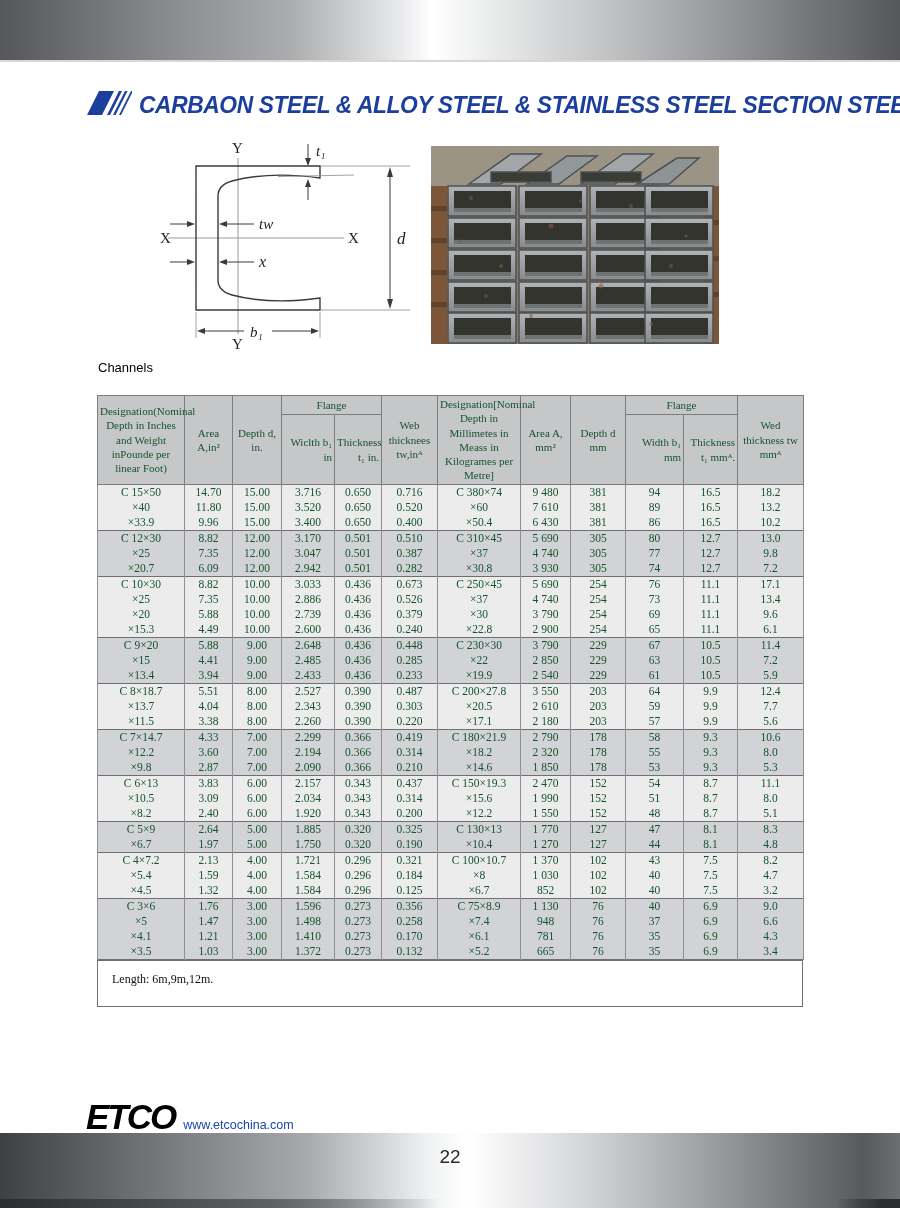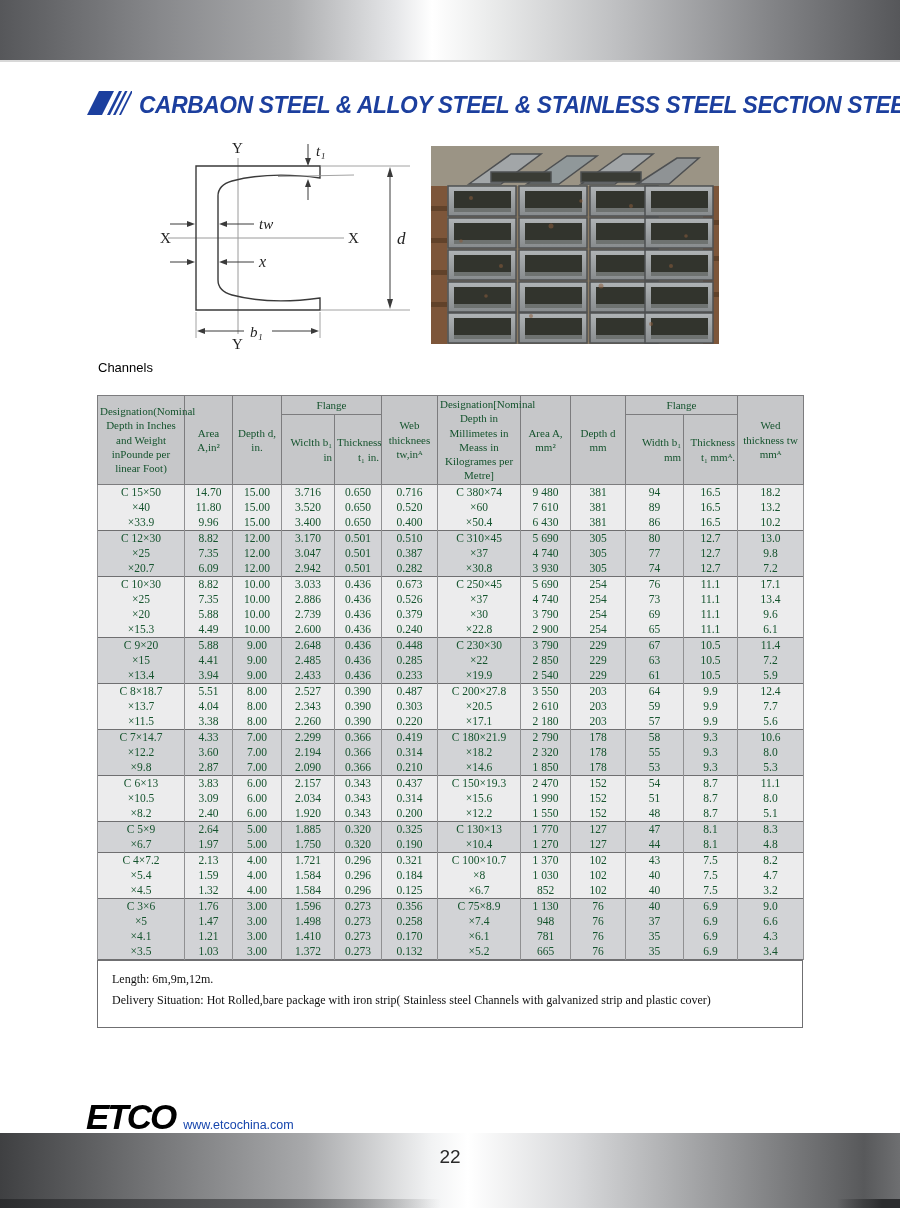--- a/index.html
+++ b/index.html
@@ -674,21 +674,20 @@
             <td>665</td>
             <td>76</td>
             <td>35</td>
             <td>6.9</td>
             <td>3.4</td>
           </tr>
         </tbody>
     </table>
     <div class="notes">
       <div>Length: 6m,9m,12m.</div>
-      <div>Delivery Situation: Hot Rolled,bare package with iron strip( Stainless steel Channels with galvanized strip and plastic cover)</div>
     </div>
   </div>
 
   <div class="metal-bottom"></div>
   <div class="bottom-strip"></div>
 
   <div class="etco">
     <span class="etco-logo">ETCO</span>
     <span class="etco-site">www.etcochina.com</span>
   </div>

